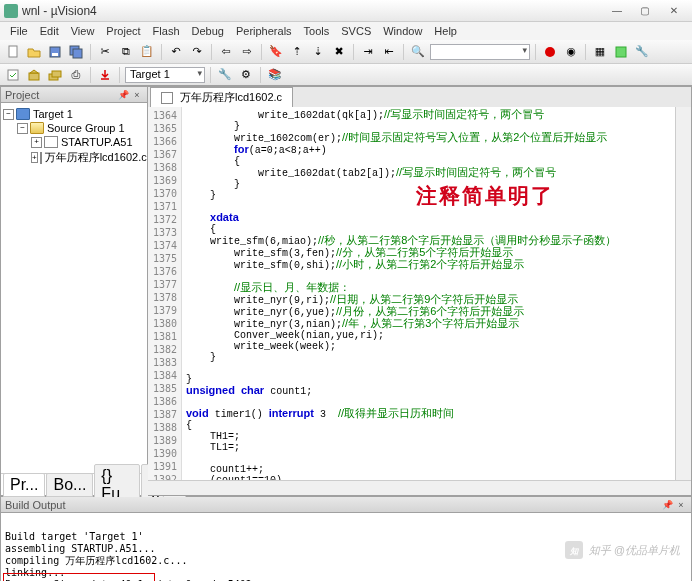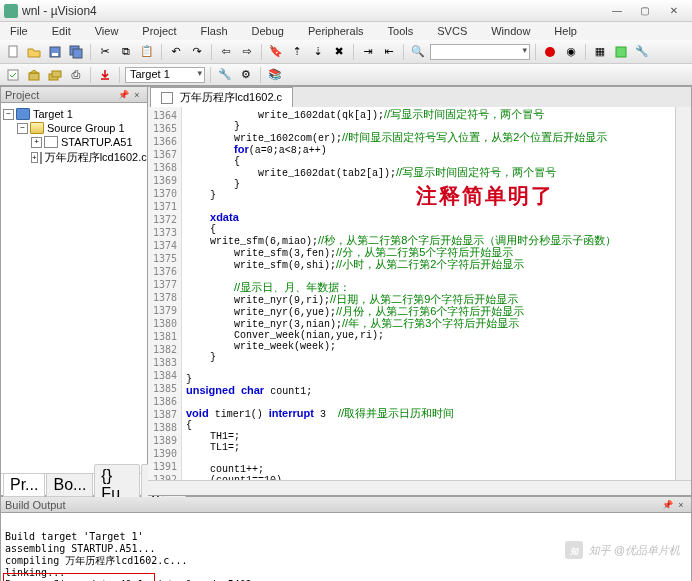--- a/index.html
+++ b/index.html
@@ -3,21 +3,21 @@
 <meta charset="utf-8">
 <style>
 *{box-sizing:border-box;margin:0;padding:0;font-family:"Microsoft YaHei","SimSun",Tahoma,sans-serif;font-size:11px}
 body{background:#f0f0f0;width:692px;height:581px;overflow:hidden;position:relative}
 .titlebar{height:22px;background:linear-gradient(#fff,#e8e8e8);border-bottom:1px solid #ccc;display:flex;align-items:center;padding:0 4px}
 .titlebar .icon{width:14px;height:14px;background:#5a8;border-radius:2px;margin-right:4px}
 .titlebar .title{flex:1;font-size:12px;color:#333}
 .winbtns{display:flex;gap:2px}
 .winbtn{width:26px;height:16px;display:flex;align-items:center;justify-content:center;font-size:10px;color:#555}
 .winbtn.close{width:28px}
-.menubar{height:18px;background:#f4f4f4;display:flex;align-items:center;padding:0 4px;gap:12px}
+.menubar{height:18px;background:#f4f4f4;display:flex;align-items:center;padding:0 4px;gap:0}
 .menubar span{padding:1px 6px;font-size:11px;color:#333}
 .toolbar{height:24px;background:linear-gradient(#fafafa,#e4e4e4);border-bottom:1px solid #ccc;display:flex;align-items:center;padding:0 4px;gap:3px}
 .tbtn{width:18px;height:18px;border:1px solid transparent;display:flex;align-items:center;justify-content:center;font-size:11px}
 .tbtn svg{width:14px;height:14px}
 .sep{width:1px;height:16px;background:#ccc;margin:0 2px}
 .toolbar2{height:22px;background:linear-gradient(#fafafa,#e4e4e4);border-bottom:1px solid #a0a0a0;display:flex;align-items:center;padding:0 4px;gap:3px}
 .combo{height:16px;border:1px solid #abadb3;background:#fff;padding:0 14px 0 4px;font-size:11px;position:relative;min-width:80px}
 .combo::after{content:"▾";position:absolute;right:2px;top:0;font-size:9px;color:#555}
 .main{display:flex;height:410px}
 .panel{background:#fff;border:1px solid #a0a0a0}

